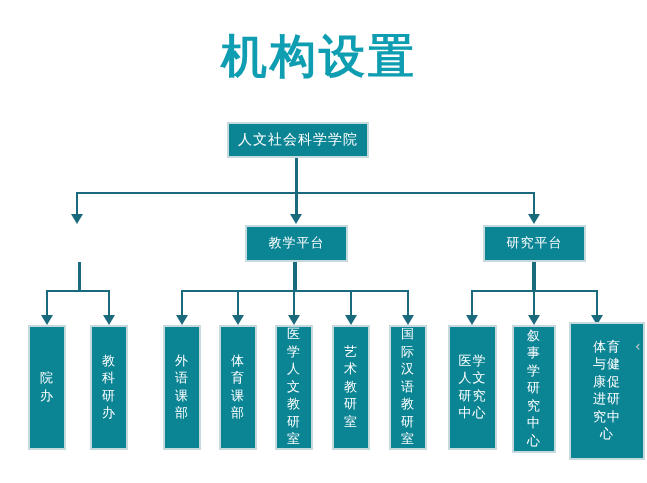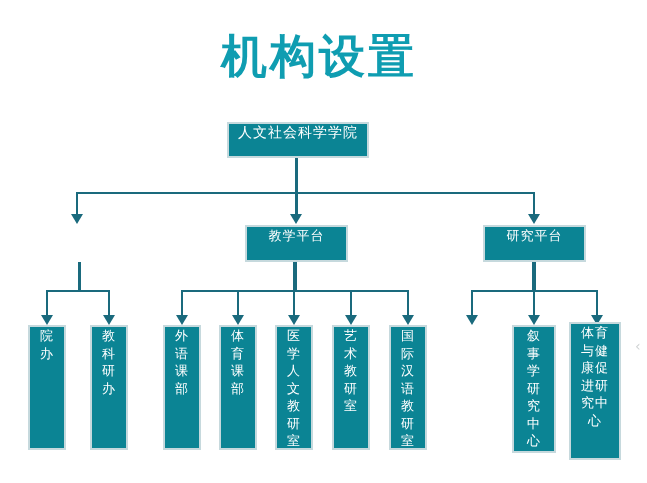--- a/index.html
+++ b/index.html
@@ -11,22 +11,23 @@
   .stage{position:absolute;left:0;top:0;width:647px;height:483px;}
   .page-title{
     position:absolute;left:221px;top:26px;width:160px;
     font-size:46px;font-weight:bold;letter-spacing:3px;
     color:var(--title-text,#0f9db1);white-space:nowrap;
   }
   .box{
     position:absolute;box-sizing:border-box;
     background:var(--node-fill,#0b8494);
     border:2px solid var(--node-border,#c6d9dd);
-    display:flex;align-items:flex-start;justify-content:center;
+    display:flex;align-items:center;justify-content:center;
     color:var(--node-text,#ffffff);
+    font-family:Liberation Mono, monospace;
   }
   .box span{
     white-space:pre-line;text-align:center;
     font-size:13px;line-height:17.5px;letter-spacing:1px;
   }
   .box.root span{font-size:14px;line-height:16px;letter-spacing:1px;}
   .box.l2 span{font-size:13px;letter-spacing:1px;}
   .h,.v{position:absolute;background:var(--connector,#1a6a7d);}
   .ar{
     position:absolute;width:0;height:0;
@@ -134,30 +135,36 @@
   </div>
   <div class="box l3" style="left:389px;top:325px;width:38px;height:125px;">
     <span>国
 际
 汉
 语
 教
 研
 室</span>
   </div>
+  <div class="box l3" style="left:448px;top:325px;width:49px;height:125px;">
+    <span>医学
+人文
+研究
+中心</span>
+  </div>
   <div class="box l3" style="left:512px;top:325px;width:44px;height:128px;">
     <span>叙
 事
 学
 研
 究
 中
 心</span>
   </div>
-  <div class="box l3" style="left:569px;top:322px;width:52px;height:138px;">
+  <div class="box l3" style="left:569px;top:322px;width:76px;height:138px;">
     <span>体育
 与健
 康促
 进研
 究中
 心</span>
   </div>
 
   <div class="edge-chevron">‹</div>
 

